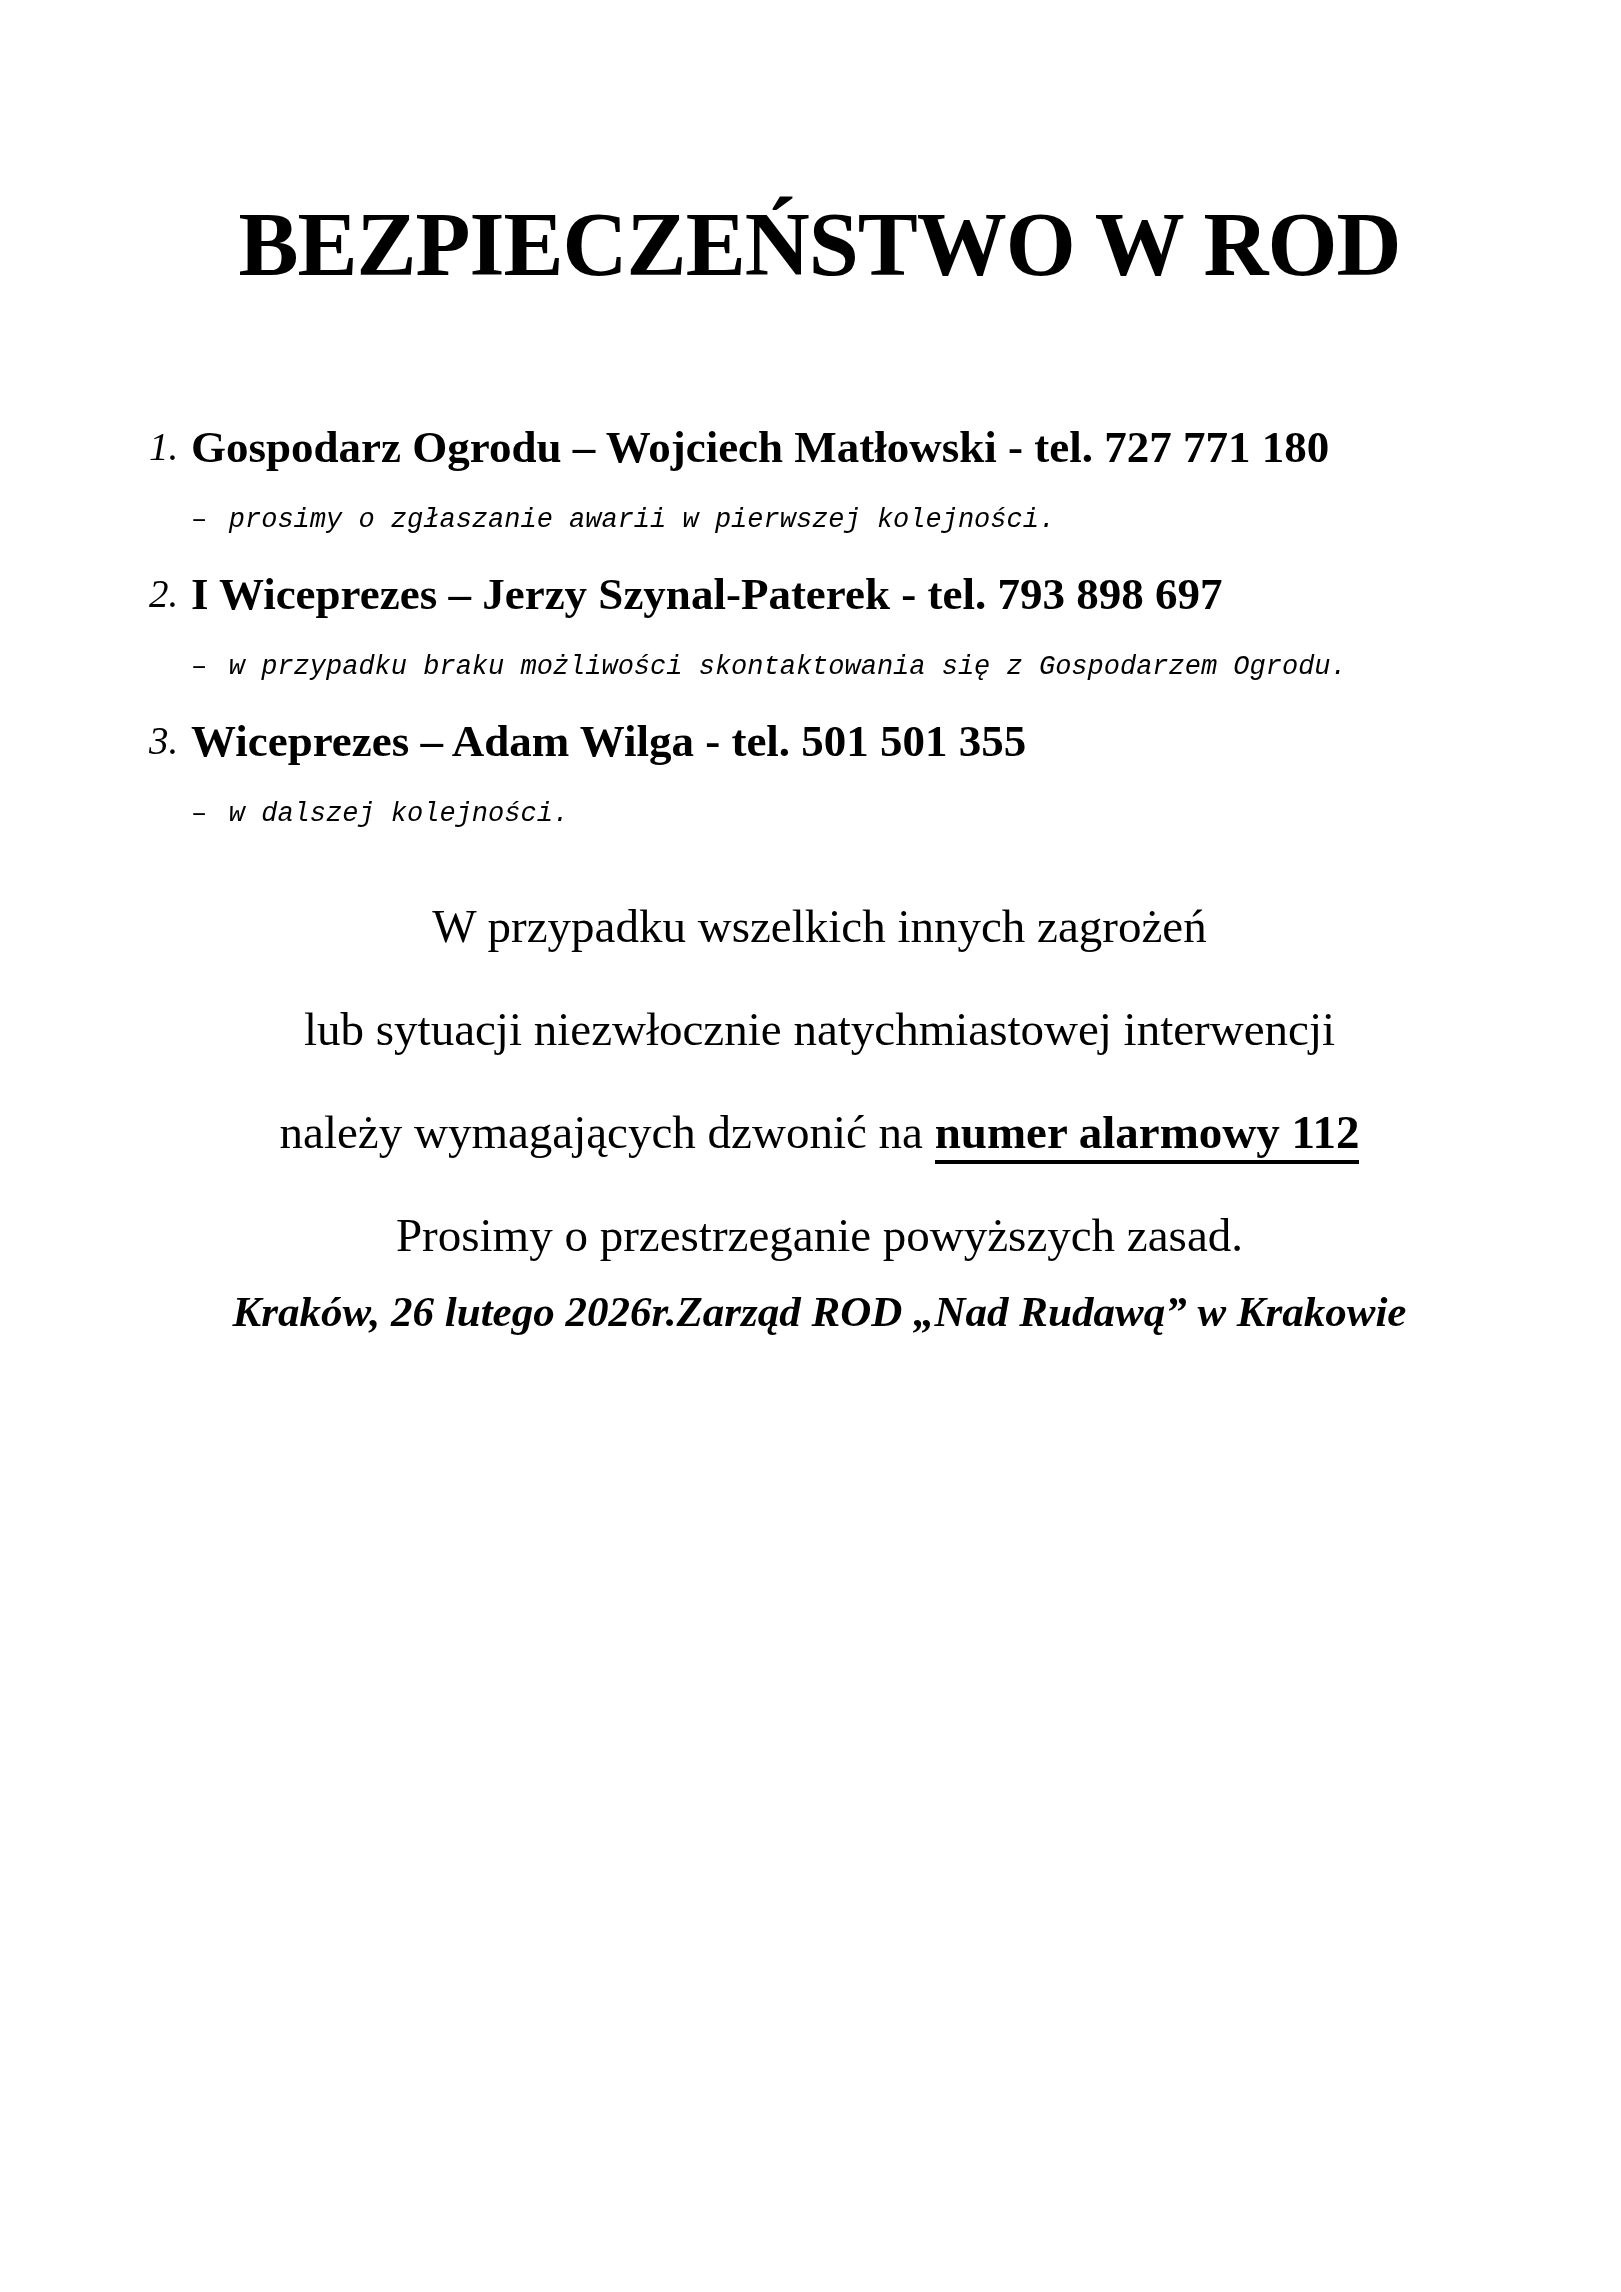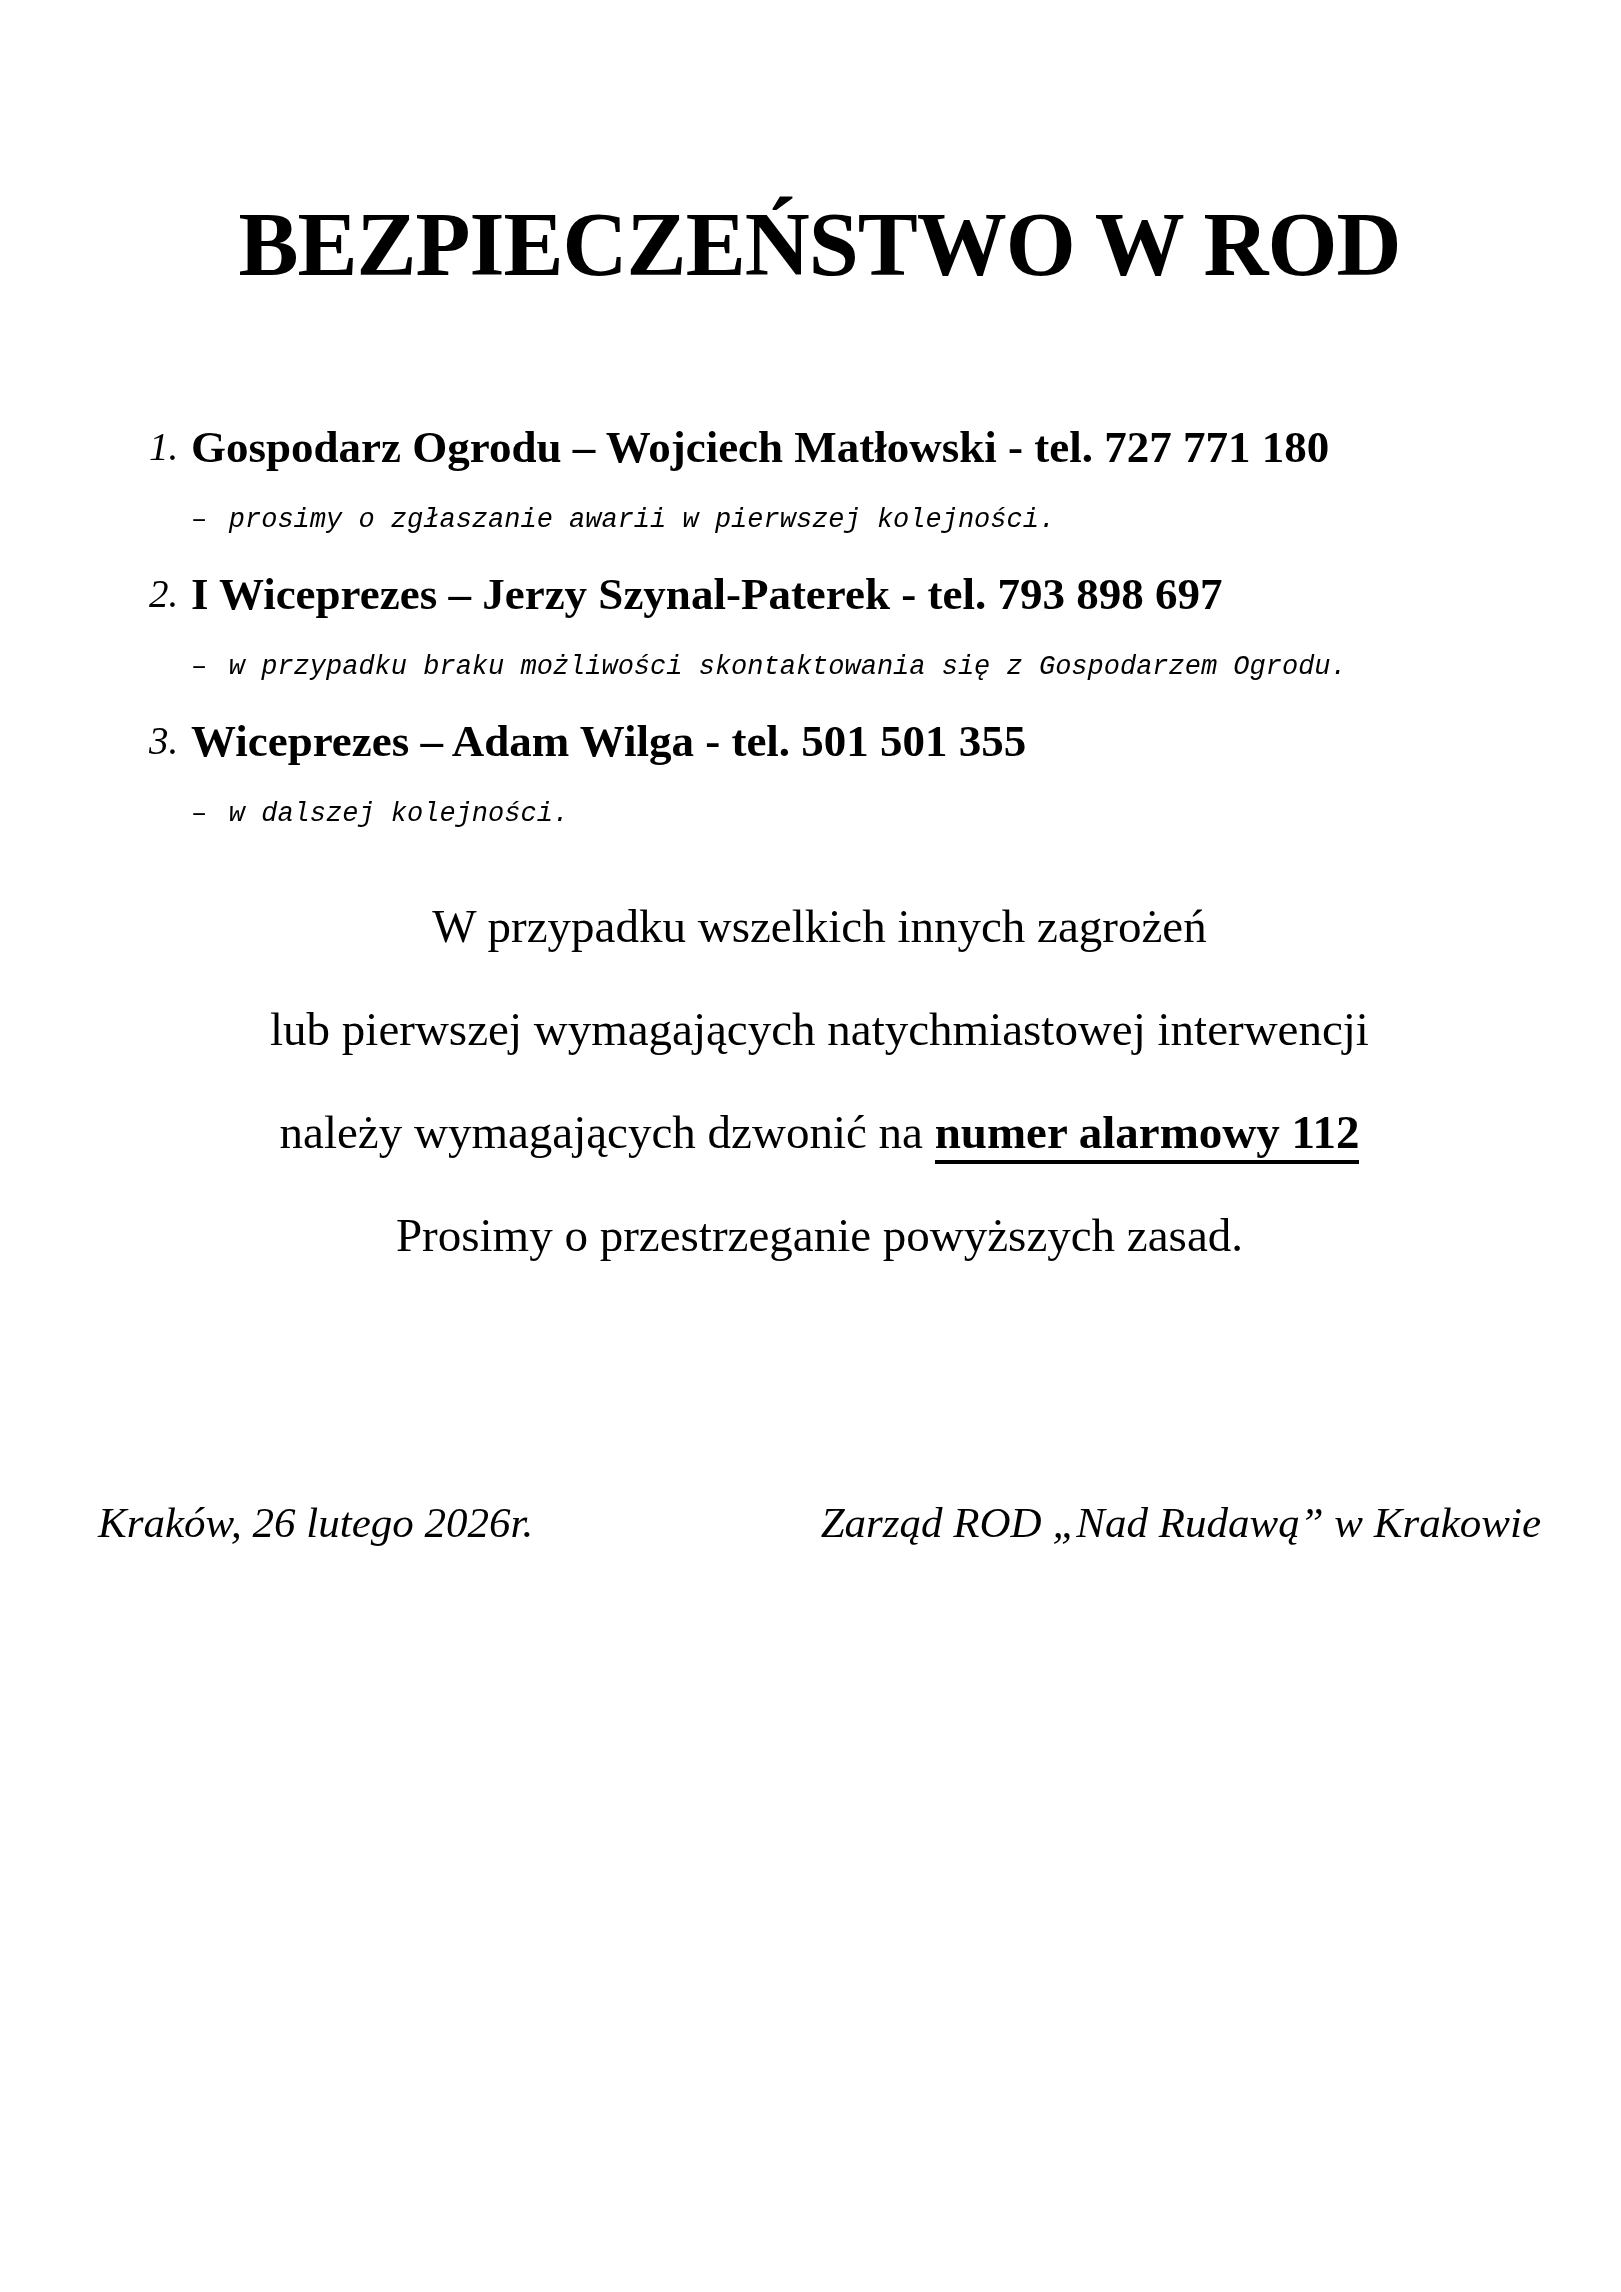--- a/index.html
+++ b/index.html
@@ -78,27 +78,26 @@
   }
   .outro {
     margin-top: 27.4px;
   }
   .alarm-highlight {
     font-weight: bold;
     border-bottom: 4.9px solid #000000;
     padding-bottom: 2px;
   }
   .doc-footer {
-    margin-top: 211px;
     display: flex;
-    justify-content: space-between;
+    justify-content: center;
     align-items: baseline;
     font-size: 43px;
     line-height: 49px;
-    font-weight: normal;
+    font-weight: bold;
     font-style: italic;
   }
 </style>
 </head>
 <body>
 
 <div class="page">
 
   <h1 class="doc-title">BEZPIECZEŃSTWO W ROD</h1>
 
@@ -128,21 +127,21 @@
         <span>Wiceprezes – Adam Wilga - tel. 501 501 355</span>
       </div>
       <div class="contact-note">
         <span class="note-dash">–</span><span>w dalszej kolejności.</span>
       </div>
     </li>
   </ol>
 
   <div class="outro">
     <div class="line">W przypadku wszelkich innych zagrożeń</div>
-    <div class="line">lub pierwszej wymagających natychmiastowej interwencji</div>
+    <div class="line">lub sytuacji niezwłocznie natychmiastowej interwencji</div>
     <div class="line"><span>należy wymagających dzwonić na </span><span class="alarm-highlight">numer alarmowy 112</span></div>
     <div class="line">Prosimy o przestrzeganie powyższych zasad.</div>
   </div>
 
   <div class="doc-footer">
     <span>Kraków, 26 lutego 2026r.</span>
     <span>Zarząd ROD „Nad Rudawą” w Krakowie</span>
   </div>
 
 </div>

